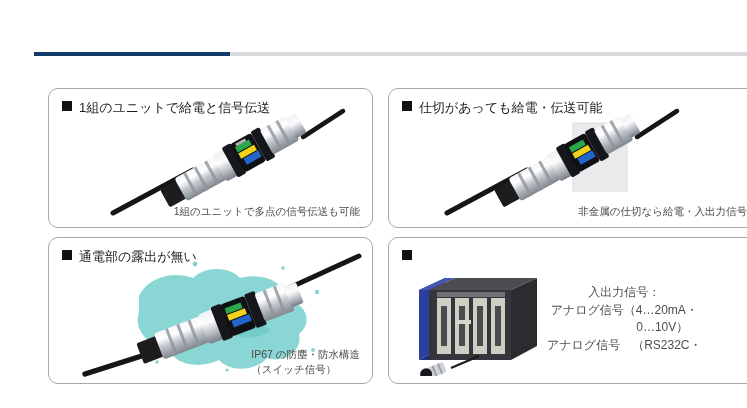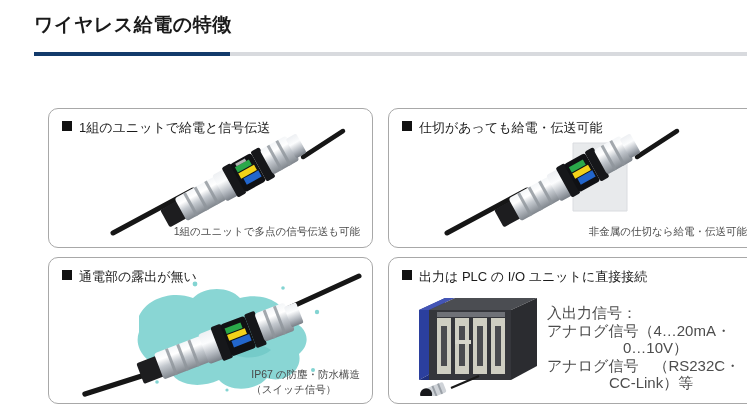--- a/index.html
+++ b/index.html
@@ -49,21 +49,20 @@
     background: #123a6b;
   }
 
   
   #card-grid {
     position: absolute;
     left: 48px;
     top: 88px;
     width: 652px;
     height: 296px;
-    margin-top: 20px;
   }
   .card {
     position: absolute;
     box-sizing: border-box;
     border: 1px solid #a8a8a8;
     border-radius: 10px;
     background: #ffffff;
   }
   .card.r0 { top: 0; height: 140px; }
   .card.r1 { top: 149px; height: 147px; padding-left: 40px; }
@@ -101,36 +100,36 @@
   #caption-3 div { display: block; }
 
   
   .illu { position: absolute; }
 
   
   #spec-list {
     position: absolute;
     left: 158px;
     top: 46px;
-    font-size: 15px;
+    font-size: 12px;
     color: #4d4d4d;
     line-height: 17.5px;
     white-space: nowrap;
+    text-align: center;
   }
   #spec-list .spec-line { display: block; }
   #spec-list .indent-1 { padding-left: 76px; }
   #spec-list .indent-2 { padding-left: 62px; }
 
   svg { display: block; }
 </style>
 </head>
 <body>
 
 <div id="page-heading">
-  <div id="heading-text">ワイヤレス給電の特徴</div>
   <div id="heading-rule">
     <div id="heading-rule-accent"></div>
   </div>
 </div>
 
 <div id="card-grid">
 
   <div class="card r0 c0">
     <div class="card-title">
       <span class="bullet-sq"></span><span>1組のユニットで給電と信号伝送</span>
@@ -226,21 +225,21 @@
           <path d="M136,60 L153,60 L153,67 L136,67 Z" fill="#2266cc"></path>
           <rect x="155" y="40" width="10" height="34" rx="2" fill="#16171a"></rect>
           <rect x="164" y="43" width="30" height="28" rx="3" fill="url(#met2)"></rect>
           <rect x="172" y="43" width="3" height="28" fill="#8d939a" opacity=".8"></rect>
           <rect x="182" y="43" width="3" height="28" fill="#8d939a" opacity=".8"></rect>
           <rect x="192" y="46" width="12" height="22" rx="2" fill="url(#met2b)"></rect>
         </g>
       </svg>
     </div>
 
-    <div class="card-caption" id="caption-2">非金属の仕切なら給電・伝送可能</div>
+    <div class="card-caption" id="caption-2">非金属の仕切なら給電・入出力信号</div>
   </div>
 
   <div class="card r1 c0">
     <div class="card-title">
       <span class="bullet-sq"></span><span>通電部の露出が無い</span>
     </div>
 
     <div class="illu" style="left:28px; top:14px; width:290px; height:128px;">
       <svg width="290" height="128" viewBox="0 0 290 128" aria-hidden="true">
         <defs>
@@ -296,21 +295,21 @@
     </div>
 
     <div class="card-caption" id="caption-3">
       <div>IP67 の防塵・防水構造</div>
       <div>（スイッチ信号）</div>
     </div>
   </div>
 
   <div class="card r1 c1">
     <div class="card-title">
-      <span class="bullet-sq"></span><span>出力は PLC の I/O ユニットに直接接続</span>
+      <span class="bullet-sq"></span>
     </div>
 
     <div class="illu" style="left:22px; top:34px; width:140px; height:104px;">
       <svg width="140" height="104" viewBox="0 0 140 104" aria-hidden="true">
 
         <polygon points="8,18 34,6 34,74 8,88" fill="#2b3f9e"></polygon>
         <polygon points="8,18 34,6 44,6 18,18" fill="#4455b5"></polygon>
         <polygon points="8,88 34,74 44,74 18,88" fill="#1f2f7c"></polygon>
 
         <polygon points="18,18 44,6 126,6 100,18" fill="#4b4d52"></polygon>
@@ -340,17 +339,16 @@
           <circle cx="14" cy="95.5" r="6" fill="#17181b"></circle>
         </g>
       </svg>
     </div>
 
     <div id="spec-list">
       <span class="spec-line">入出力信号：</span>
       <span class="spec-line">アナログ信号（4…20mA・</span>
       <span class="spec-line indent-1">0…10V）</span>
       <span class="spec-line">アナログ信号　（RS232C・</span>
-      <span class="spec-line indent-2">CC-Link）等</span>
     </div>
   </div>
 
 </div>
 
 </body></html>

